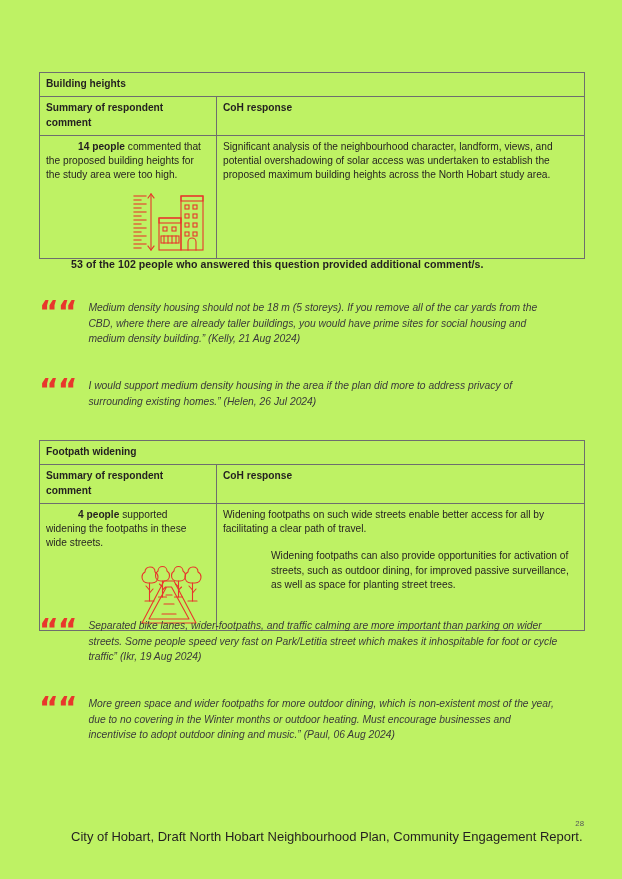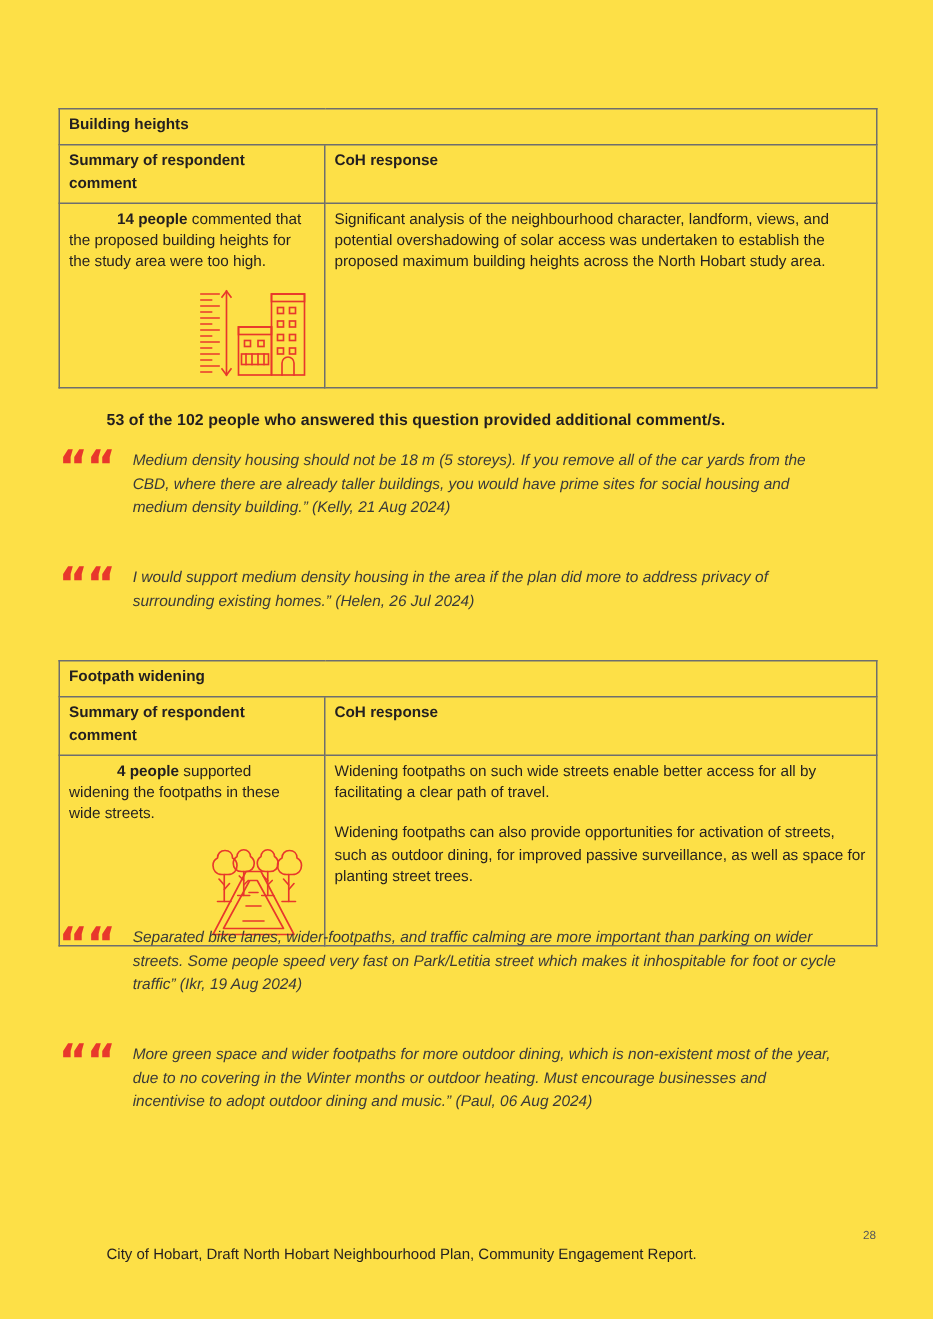--- a/index.html
+++ b/index.html
@@ -11,21 +11,21 @@
     width: 622px;
     height: 879px;
     position: relative;
     font-family: "Liberation Sans", sans-serif;
     color: #231f20;
     overflow: hidden;
   }
   .page {
     position: absolute;
     inset: 0;
-    background: #fde047;
+    background: #bef264;
     text-decoration: underline;
   }
 
   
   .qa-table {
     position: absolute;
     left: 39px;
     width: 545px;
     border-collapse: collapse;
     table-layout: fixed;
@@ -48,21 +48,21 @@
     padding-bottom: 4px;
   }
   .subhead-cell {
     font-weight: bold;
     font-size: 10.6px;
     line-height: 14px;
   }
   .count-bold { font-weight: bold; margin-left: 32px; }
 
   .body-cell p { margin: 0; }
-  .body-cell p + p { margin-top: 13px; }
+  .body-cell p + p { margin-top: 13px; margin-left: 48px; }
 
   .icon-wrap {
     margin-top: 8px;
     display: flex;
     justify-content: flex-end;
     padding-right: 6px;
   }
 
   
   .lead-line {
@@ -101,21 +101,21 @@
     line-height: 15.5px;
     color: #3a3a3a;
     padding-right: 20px;
     margin-left: 12px;
   }
 
   
   .footer-text {
     position: absolute;
     left: 71px;
-    font-size: 10px;
+    font-size: 13px;
     line-height: 12px;
     color: #231f20;
   }
   .page-number {
     position: absolute;
     right: 38px;
     font-size: 7.8px;
     color: #55565a;
     text-align: right;
     margin-left: 28px;
@@ -197,21 +197,21 @@
             </span>
           </div>
         </td>
         <td class="body-cell">
           <p>Significant analysis of the neighbourhood character, landform, views, and potential overshadowing of solar access was undertaken to establish the proposed maximum building heights across the North Hobart study area.</p>
         </td>
       </tr>
     </tbody>
   </table>
 
-  <div class="lead-line" style="top:257px;margin-top:16px;">53 of the 102 people who answered this question provided additional comment/s.</div>
+  <div class="lead-line" style="top:257px;">53 of the 102 people who answered this question provided additional comment/s.</div>
 
   <div class="quote" style="top:300px;">
     <span class="quote-mark">““</span>
     <span class="quote-text">Medium density housing should not be 18 m (5 storeys). If you remove all of the car yards from the CBD, where there are already taller buildings, you would have prime sites for social housing and medium density building.” (Kelly, 21 Aug 2024)</span>
   </div>
 
   <div class="quote" style="top:378px;">
     <span class="quote-mark">““</span>
     <span class="quote-text">I would support medium density housing in the area if the plan did more to address privacy of surrounding existing homes.” (Helen, 26 Jul 2024)</span>
   </div>

